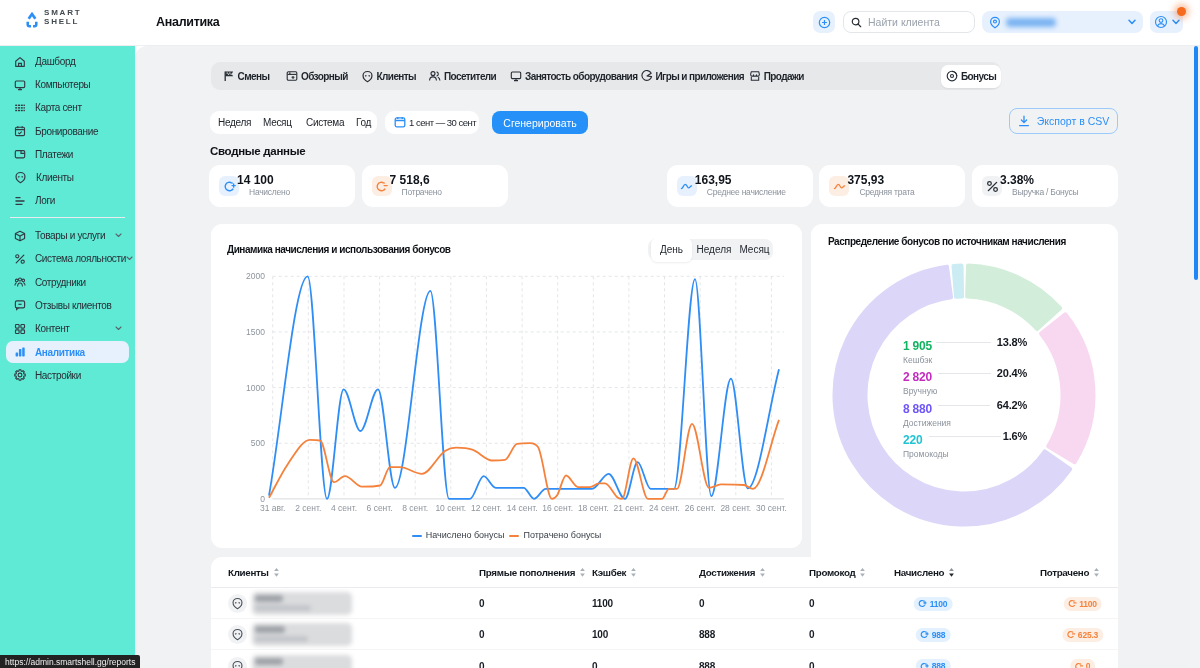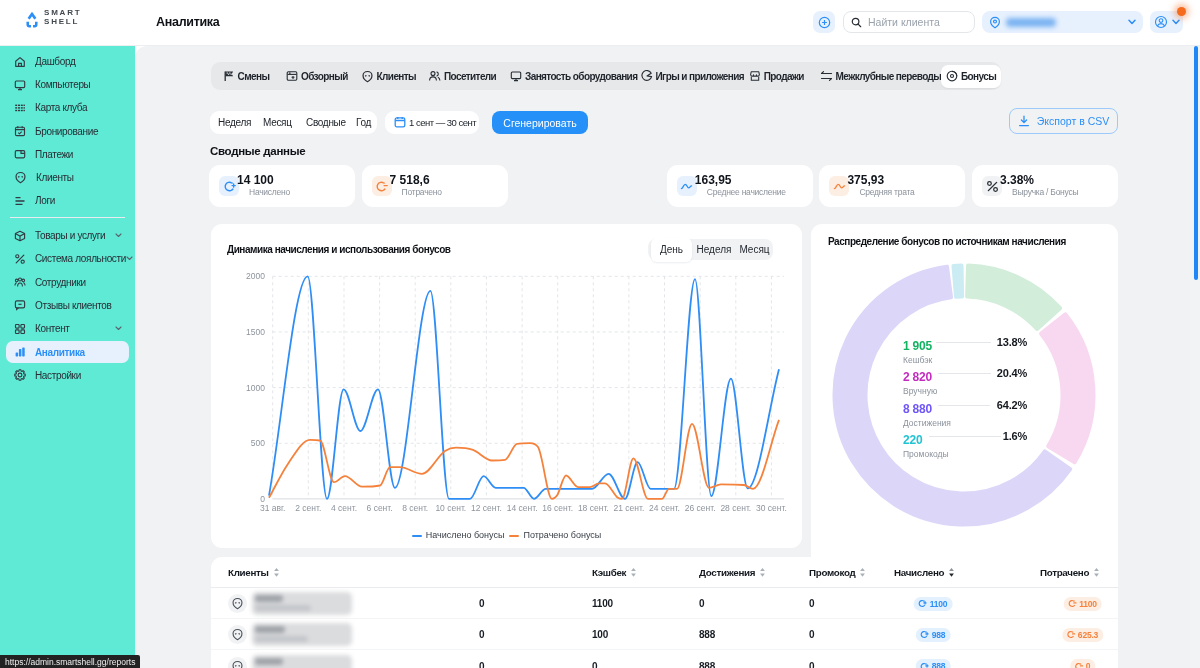--- a/index.html
+++ b/index.html
@@ -145,21 +145,21 @@
           <rect x="1.2" y="5.2" width="2" height="1.4"></rect>
           <rect x="4" y="5.2" width="2" height="1.4"></rect>
           <rect x="6.8" y="5.2" width="2" height="1.4"></rect>
           <rect x="9.5" y="5.2" width="1.4" height="1.4"></rect>
           <rect x="1.2" y="7.8" width="2" height="1.4"></rect>
           <rect x="4" y="7.8" width="2" height="1.4"></rect>
           <rect x="6.8" y="7.8" width="2" height="1.4"></rect>
           <rect x="9.5" y="7.8" width="1.4" height="1.4"></rect>
         </g>
       </svg>
-      <span class="t">Карта клуба</span>
+      <span class="t">Карта сент</span>
     </div>
   <div class="nav" style="top:74.1px">
       <svg width="12" height="12" viewBox="0 0 12 12">
         <rect x="1.5" y="2.2" width="9" height="8.4" rx="1.2" fill="none" stroke="#333a43" stroke-width="1.15"></rect>
         <path d="M3.8 1.2 v2 M8.2 1.2 v2 M1.7 4.6 h8.6" stroke="#333a43" stroke-width="1.15"></path>
         <path d="M4.3 7.6 l1.2 1.2 2.2-2.2" fill="none" stroke="#333a43" stroke-width="1.15"></path>
       </svg>
       <span class="t">Бронирование</span>
     </div>
   <div class="nav" style="top:97.3px">
@@ -305,39 +305,33 @@
         </svg>
         <span>Игры и приложения</span>
       </div>
     <div class="tab abs" style="left:537.7px">
         <svg width="12" height="12" viewBox="0 0 12 12">
           <path d="M1.6 4.6 L2.2 1.8 H9.8 L10.4 4.6 C10.4 5.5 9.7 6.2 8.9 6.2 C8.1 6.2 7.5 5.5 7.5 4.8 C7.5 5.5 6.8 6.2 6 6.2 C5.2 6.2 4.5 5.5 4.5 4.8 C4.5 5.5 3.9 6.2 3.1 6.2 C2.3 6.2 1.6 5.5 1.6 4.6 Z" fill="none" stroke="#272d34" stroke-width="1.05" stroke-linejoin="round"></path>
           <path d="M2.3 6.4 V10.3 H9.7 V6.4" fill="none" stroke="#272d34" stroke-width="1.05"></path>
         </svg>
         <span>Продажи</span>
       </div>
-    <div class="tab abs" style="left:608.6px">
-        <svg width="13" height="12" viewBox="0 0 13 12">
-          <path d="M3.5 1.6 L1.5 3.5 L11.5 3.5 M9.5 10.4 L11.5 8.5 L1.5 8.5" fill="none" stroke="#272d34" stroke-width="1.2" stroke-linecap="round" stroke-linejoin="round"></path>
-        </svg>
-        <span>Межклубные переводы</span>
-      </div>
     <div class="tab active abs" style="left:730px;width:60px;justify-content:center;">
         <svg width="12" height="12" viewBox="0 0 12 12">
           <circle cx="6" cy="6" r="4.8" fill="none" stroke="#272d34" stroke-width="1.15"></circle>
           <circle cx="6" cy="6" r="1.5" fill="none" stroke="#272d34" stroke-width="1.15"></circle>
           <path d="M6 1.3 A4.7 4.7 0 0 1 10.7 6" fill="none" stroke="#272d34" stroke-width="1.15"></path>
         </svg>
         <span>Бонусы</span>
       </div>
   </div>
   <div class="wbox" style="left:75px;width:167px;">
     <span class="abs" style="left:8px;top:5.5px;">Неделя</span>
     <span class="abs" style="left:53px;top:5.5px;">Месяц</span>
-    <span class="abs" style="left:96px;top:5.5px;">Сводные</span>
+    <span class="abs" style="left:96px;top:5.5px;">Система</span>
     <span class="abs" style="left:146px;top:5.5px;">Год</span>
   </div>
   <div class="wbox" style="left:250px;width:94px;">
     <svg class="abs" style="left:9px;top:5px" width="12" height="12" viewBox="0 0 12 12">
         <rect x="1.2" y="1.9" width="9.6" height="8.9" rx="1.6" fill="none" stroke="#2b8ff7" stroke-width="1.3"></rect>
         <path d="M3.8 1 v1.9 M8.2 1 v1.9 M1.4 4.5 h9.2" stroke="#2b8ff7" stroke-width="1.3"></path>
       </svg>
     <span class="abs" style="left:24px;top:6px;font-weight:500;font-size:9.5px;letter-spacing:-0.5px;">1 сент — 30 сент</span>
   </div>
   <div id="gen">Сгенерировать</div>
@@ -470,20 +464,24 @@
     <div class="dl" style="top:143px;"><span class="num" style="color:#c42cc0">2 820</span><span class="pct">20.4%</span><div class="ln" style="left:35px;width:53px;"></div><div class="lab">Вручную</div></div>
     <div class="dl" style="top:174.5px;"><span class="num" style="color:#6e56f8">8 880</span><span class="pct">64.2%</span><div class="ln" style="left:35px;width:52px;"></div><div class="lab">Достижения</div></div>
     <div class="dl" style="top:206px;"><span class="num" style="color:#22c3d3">220</span><span class="pct">1.6%</span><div class="ln" style="left:26px;width:72px;"></div><div class="lab">Промокоды</div></div>
   </div>
   <div class="card" id="tablecard">
     <div id="thead">
       <div class="th" style="left:17px;">Клиенты<svg class="sort" width="7" height="11" viewBox="0 0 7 11" style="margin-left:4px">
             <path d="M3.5 1 L1.1 4.1 H5.9 Z" fill="#a9b0b8"></path>
             <path d="M1.1 6.6 H5.9 L3.5 9.7 Z" fill="#a9b0b8"></path>
           </svg></div>
+      <div class="th" style="left:268px;">Прямые пополнения<svg class="sort" width="7" height="11" viewBox="0 0 7 11" style="margin-left:4px">
+            <path d="M3.5 1 L1.1 4.1 H5.9 Z" fill="#a9b0b8"></path>
+            <path d="M1.1 6.6 H5.9 L3.5 9.7 Z" fill="#a9b0b8"></path>
+          </svg></div>
       <div class="th" style="left:381px;">Кэшбек<svg class="sort" width="7" height="11" viewBox="0 0 7 11" style="margin-left:4px">
             <path d="M3.5 1 L1.1 4.1 H5.9 Z" fill="#a9b0b8"></path>
             <path d="M1.1 6.6 H5.9 L3.5 9.7 Z" fill="#a9b0b8"></path>
           </svg></div>
       <div class="th" style="left:488px;">Достижения<svg class="sort" width="7" height="11" viewBox="0 0 7 11" style="margin-left:4px">
             <path d="M3.5 1 L1.1 4.1 H5.9 Z" fill="#a9b0b8"></path>
             <path d="M1.1 6.6 H5.9 L3.5 9.7 Z" fill="#a9b0b8"></path>
           </svg></div>
       <div class="th" style="left:598px;">Промокод<svg class="sort" width="7" height="11" viewBox="0 0 7 11" style="margin-left:4px">
             <path d="M3.5 1 L1.1 4.1 H5.9 Z" fill="#a9b0b8"></path>

